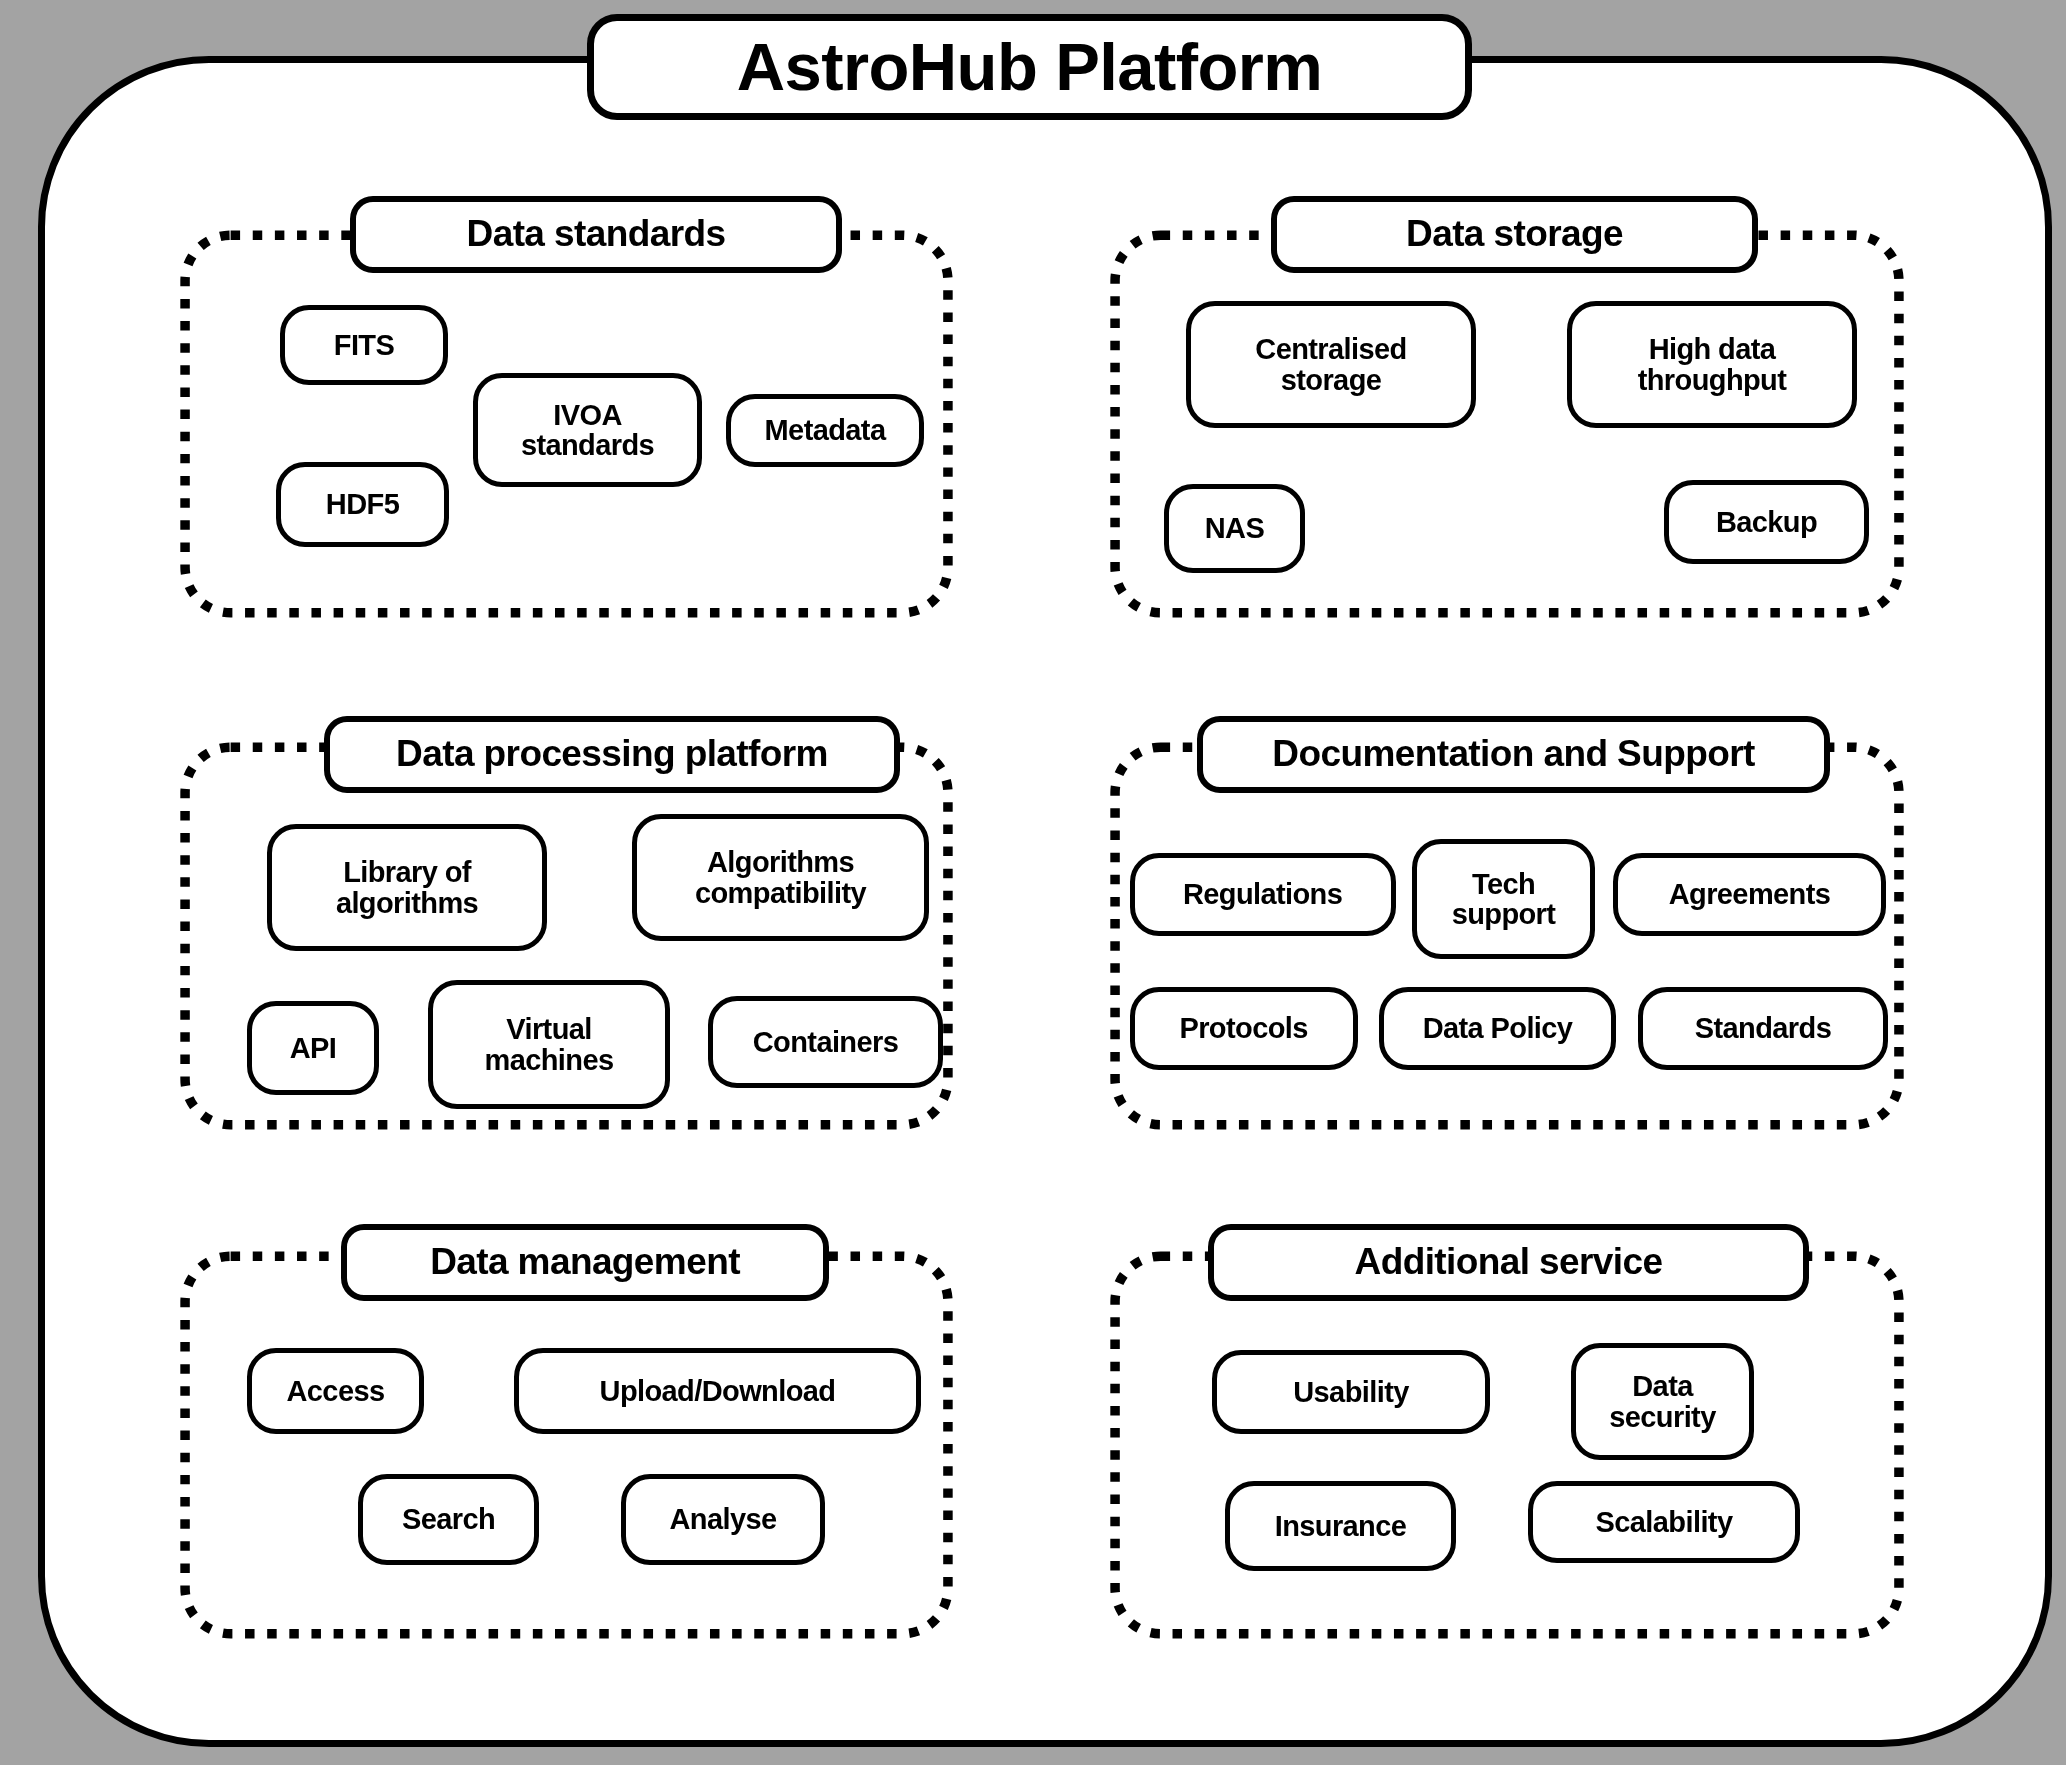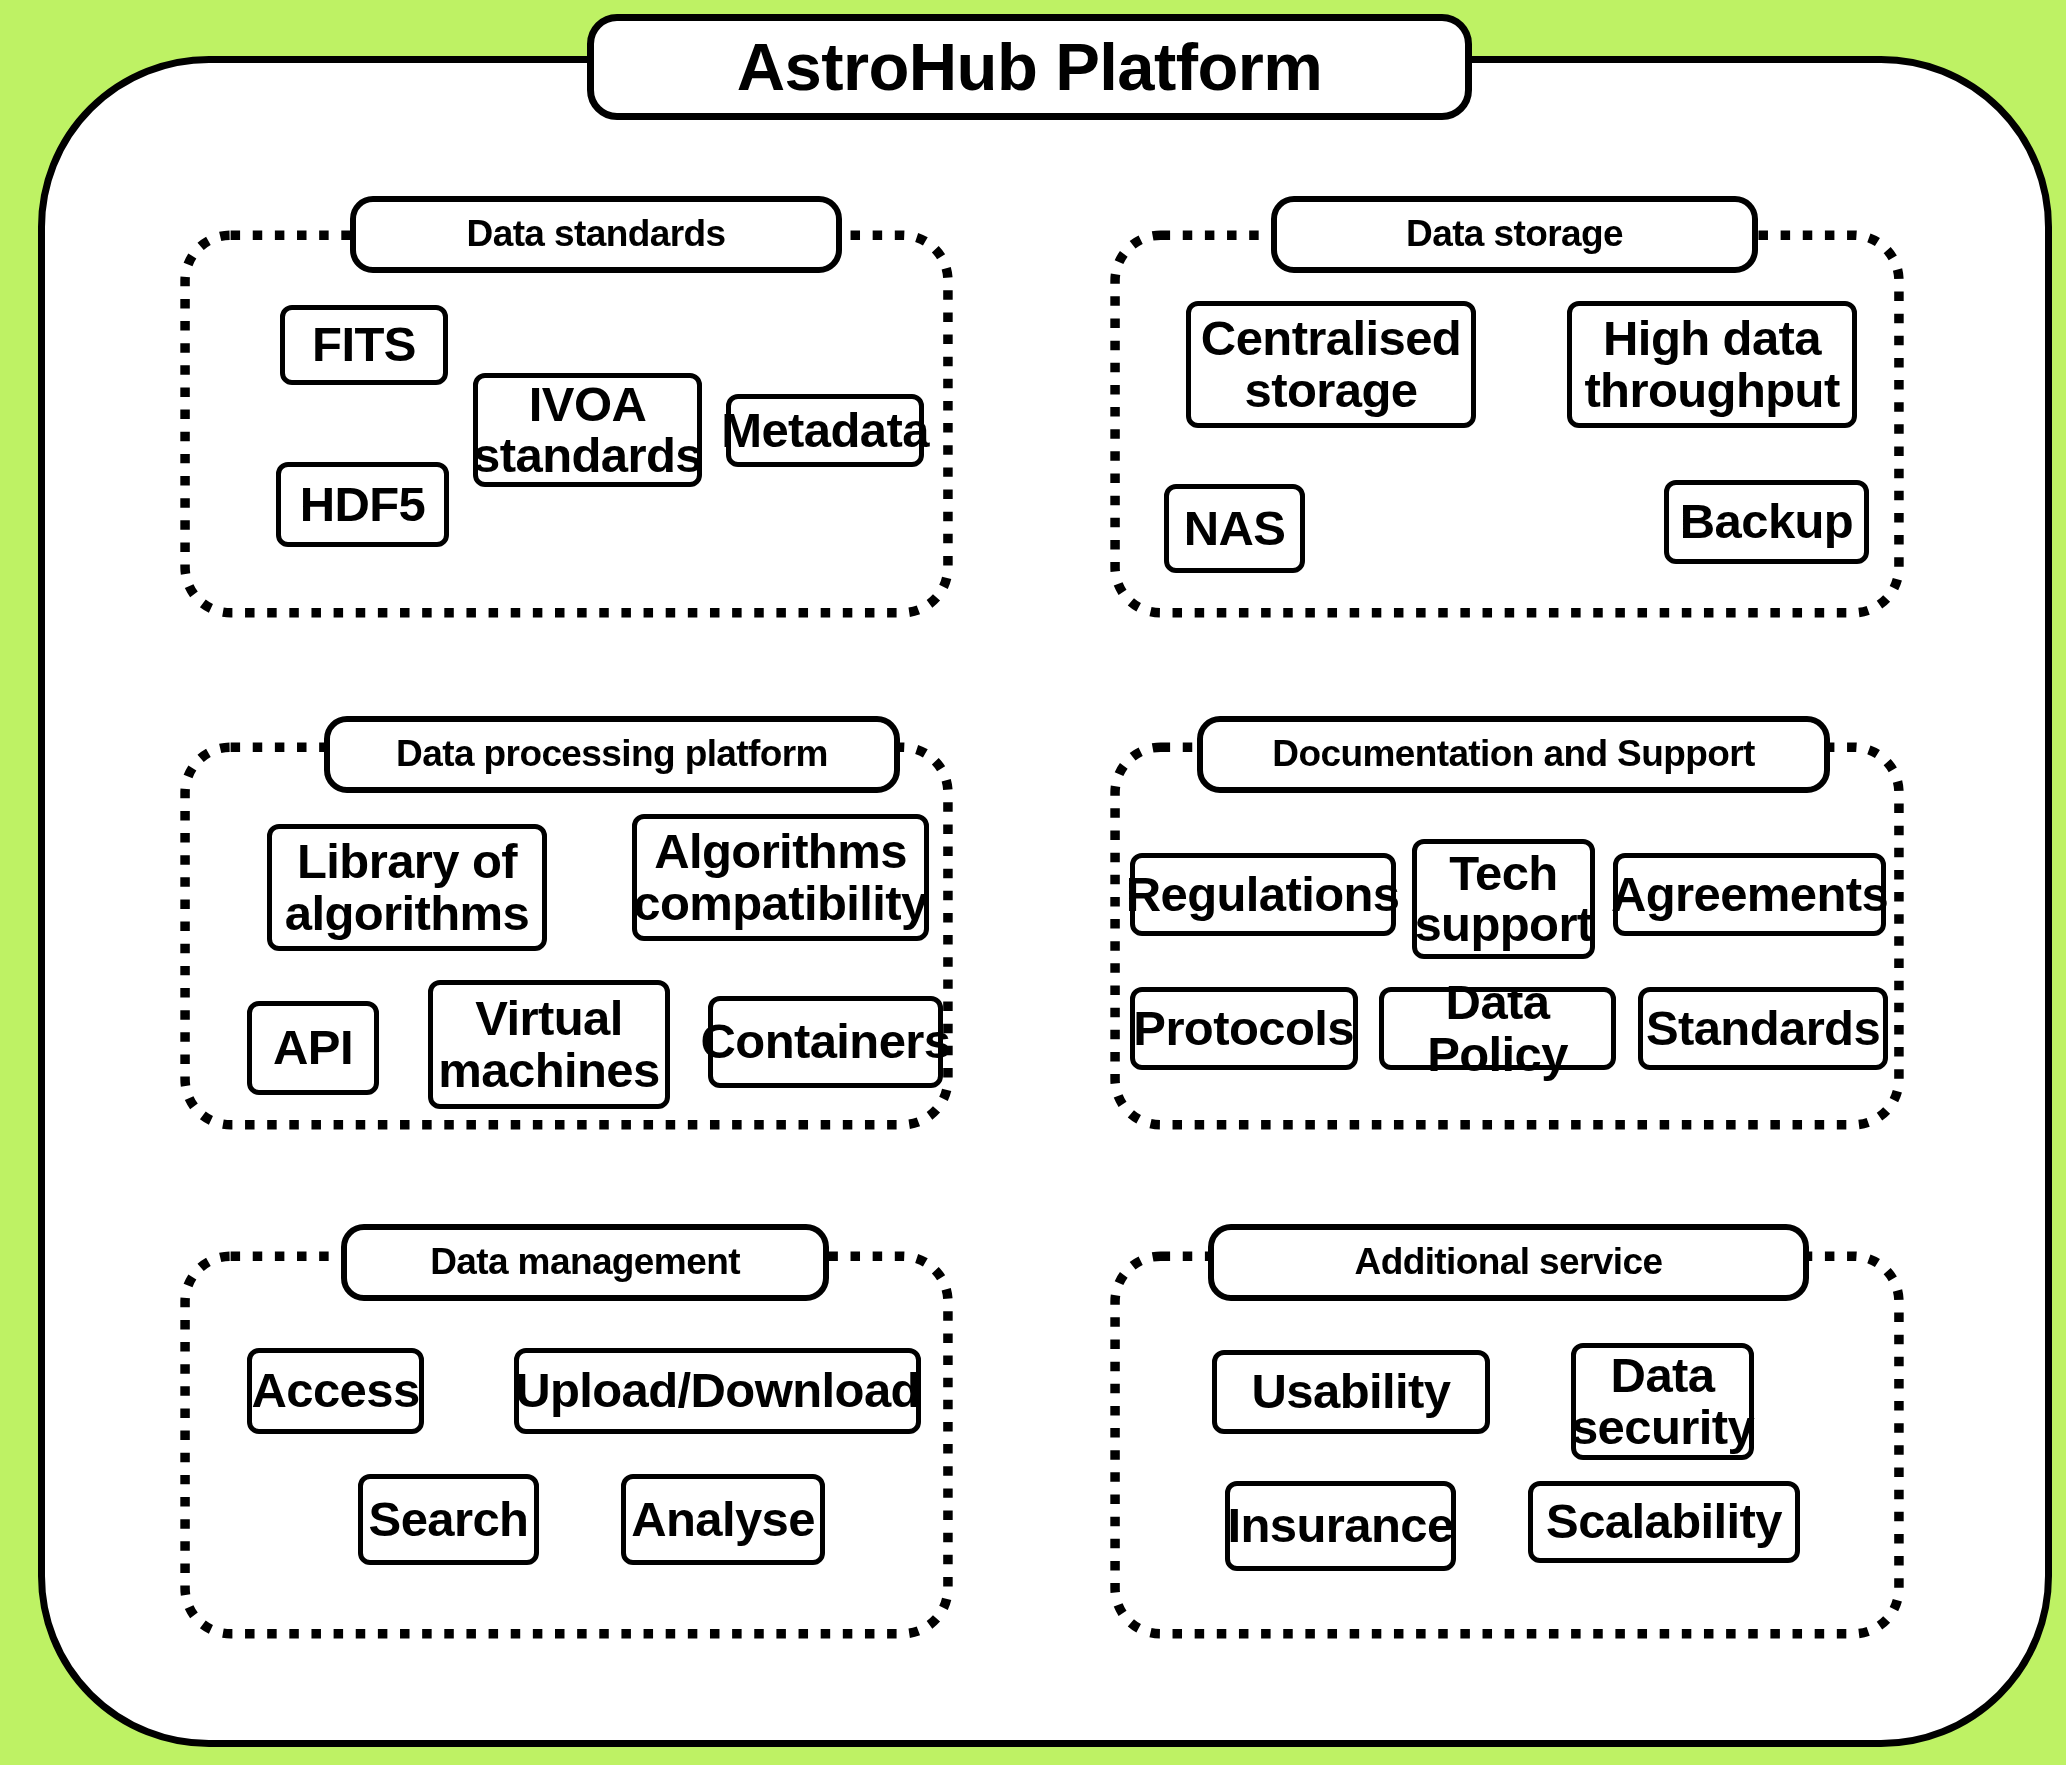--- a/index.html
+++ b/index.html
@@ -1,43 +1,43 @@
 <!DOCTYPE html>
 <html style="font-size:10px"><head>
 <meta charset="utf-8">
 <style>
   html,body{margin:0;padding:0;background:#ffffff;}
   .page{
     position:relative;
     width:2066px;height:1765px;
-    background:#bef264;
+    background:#a3a3a3;
     font-family:"Liberation Sans", sans-serif;
     color:#000;
     overflow:hidden;
   }
   .outer-frame{
     position:absolute;
     left:38px;top:56px;width:2014px;height:1691px;
     border:7.6px solid #000;
     border-radius:171px;
     background:#ffffff;
     box-sizing:border-box;
   }
   .box{
     position:absolute;
     box-sizing:border-box;
     background:#ffffff;
     border:5.7px solid #000;
-    border-radius:12px;
+    border-radius:29px;
     display:flex;
     align-items:center;
     justify-content:center;
     text-align:center;
     font-weight:700;
-    font-size:49px;
+    font-size:29px;
     line-height:1.05;
     letter-spacing:-0.6px;
     white-space:pre-line;
   }
   .panel{
     position:absolute;
   }
   .dash{
     position:absolute;
     left:0;top:0;

